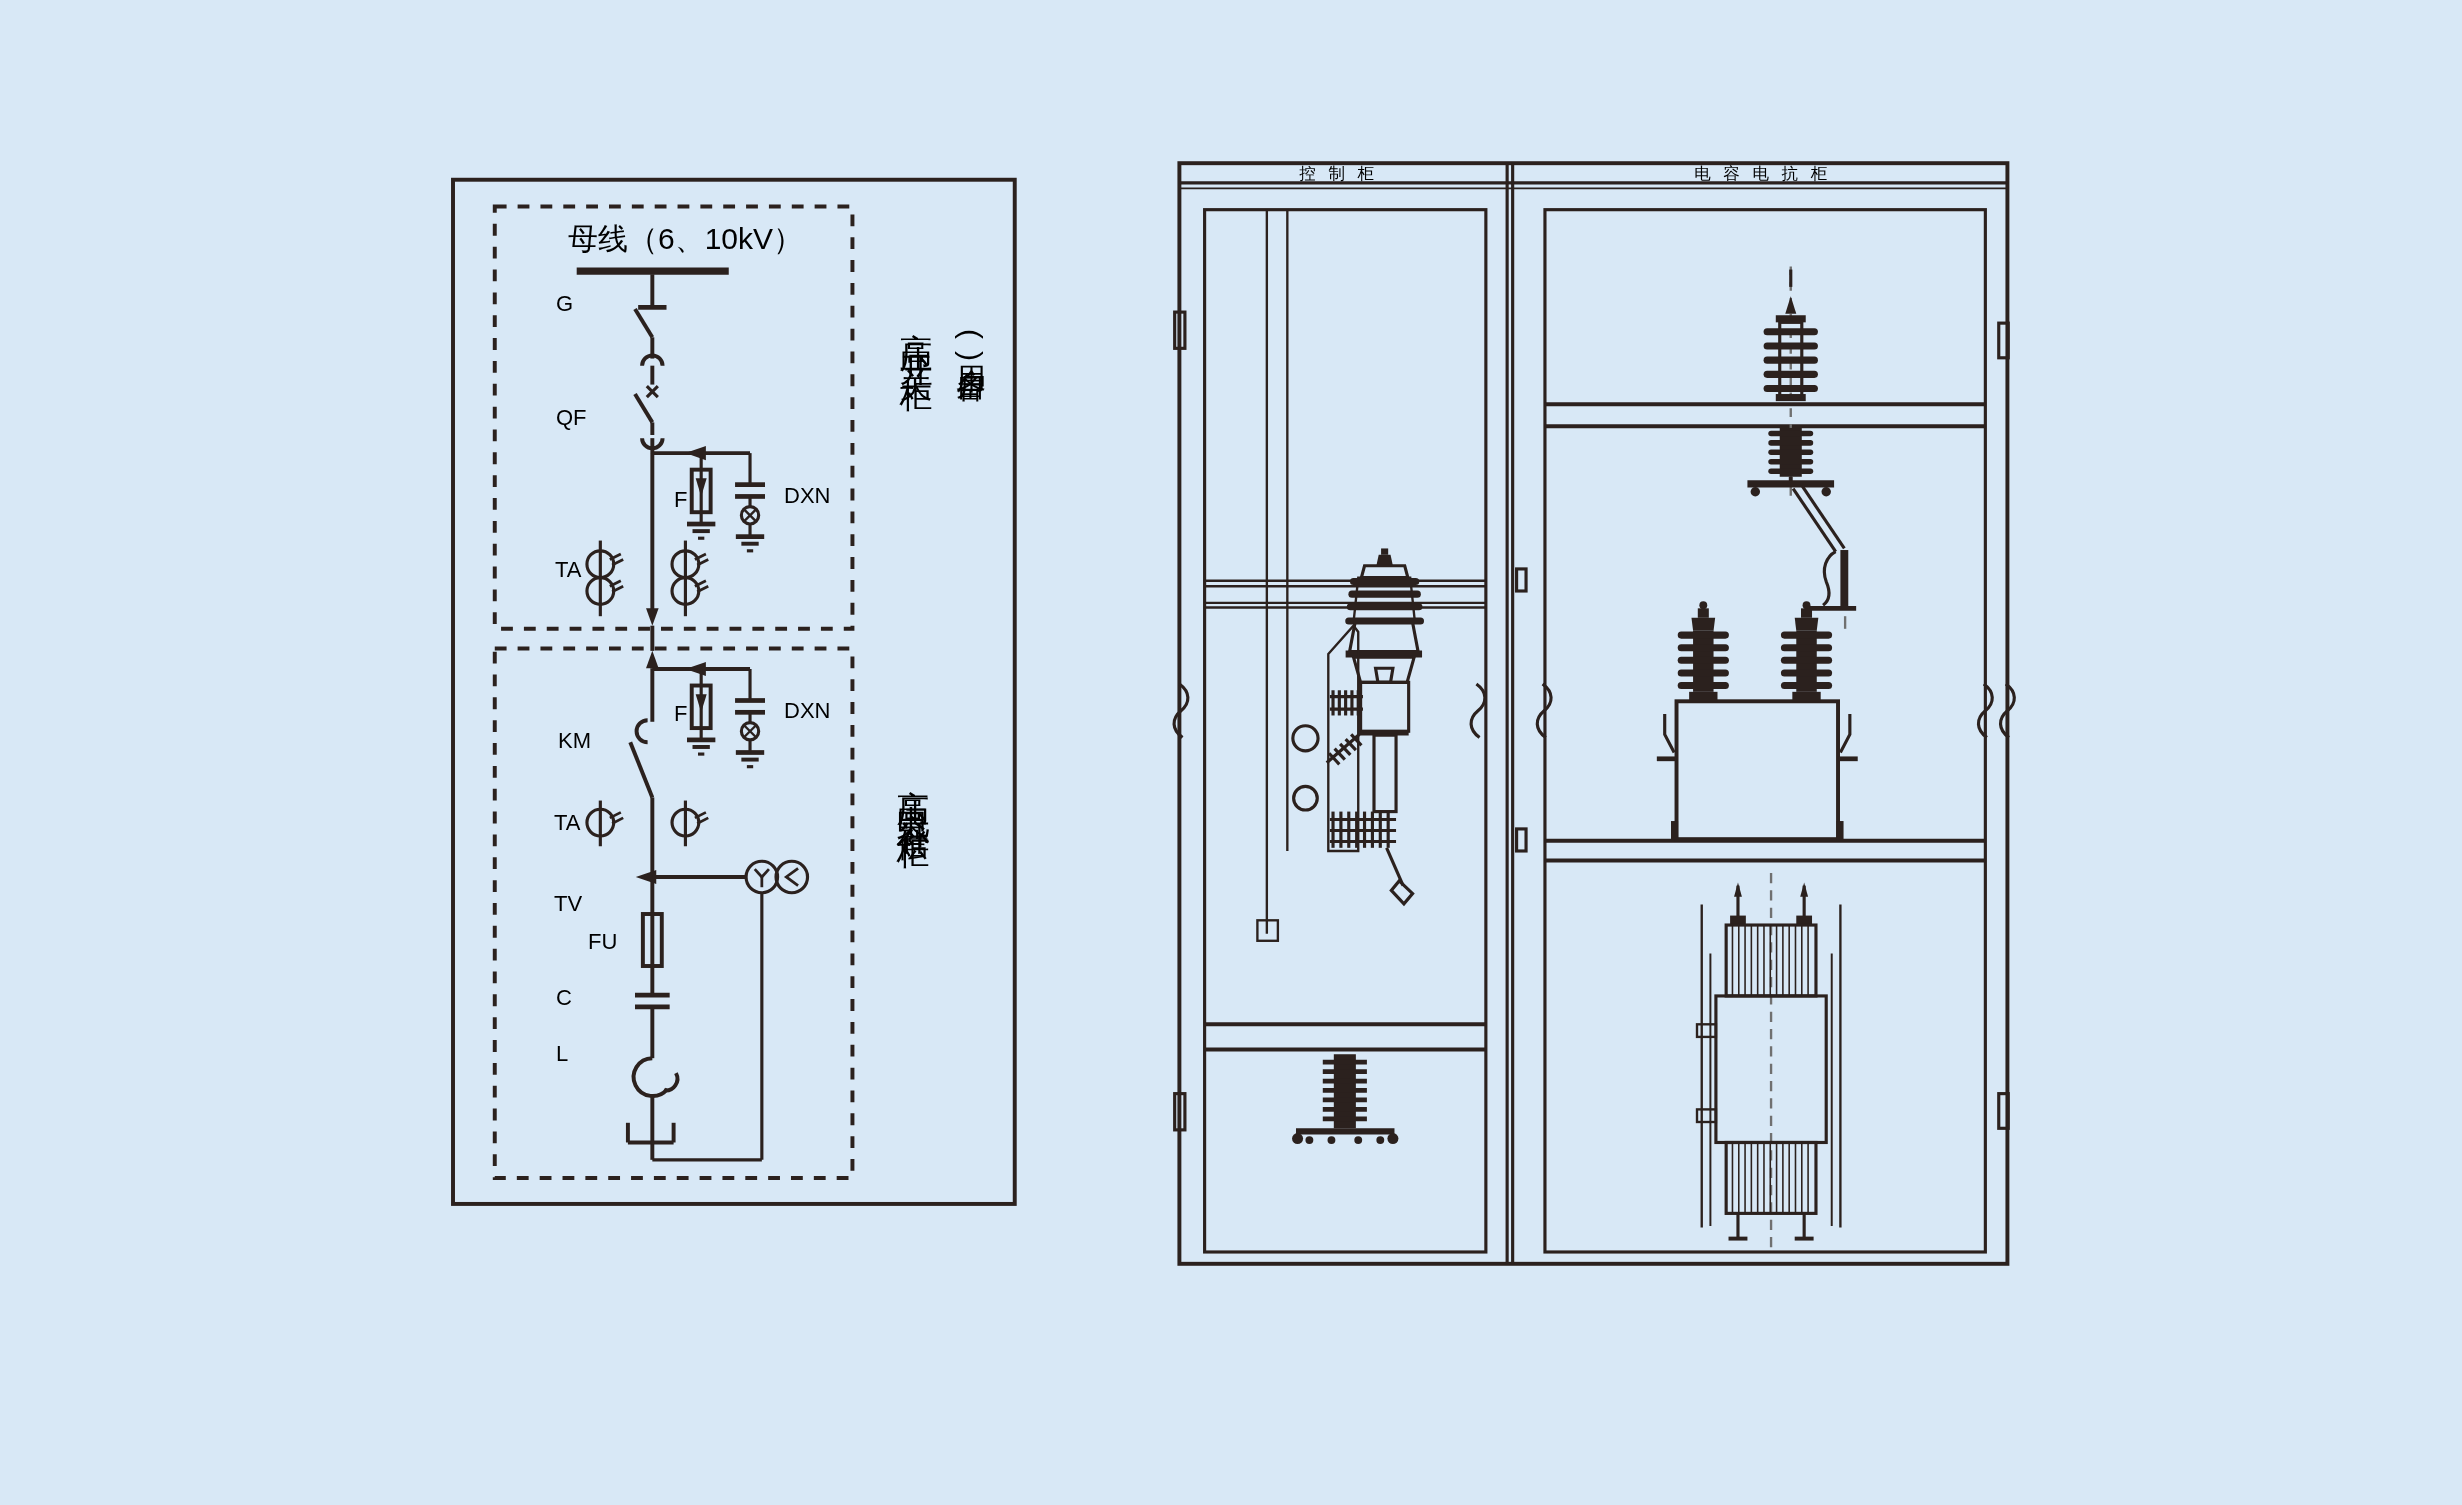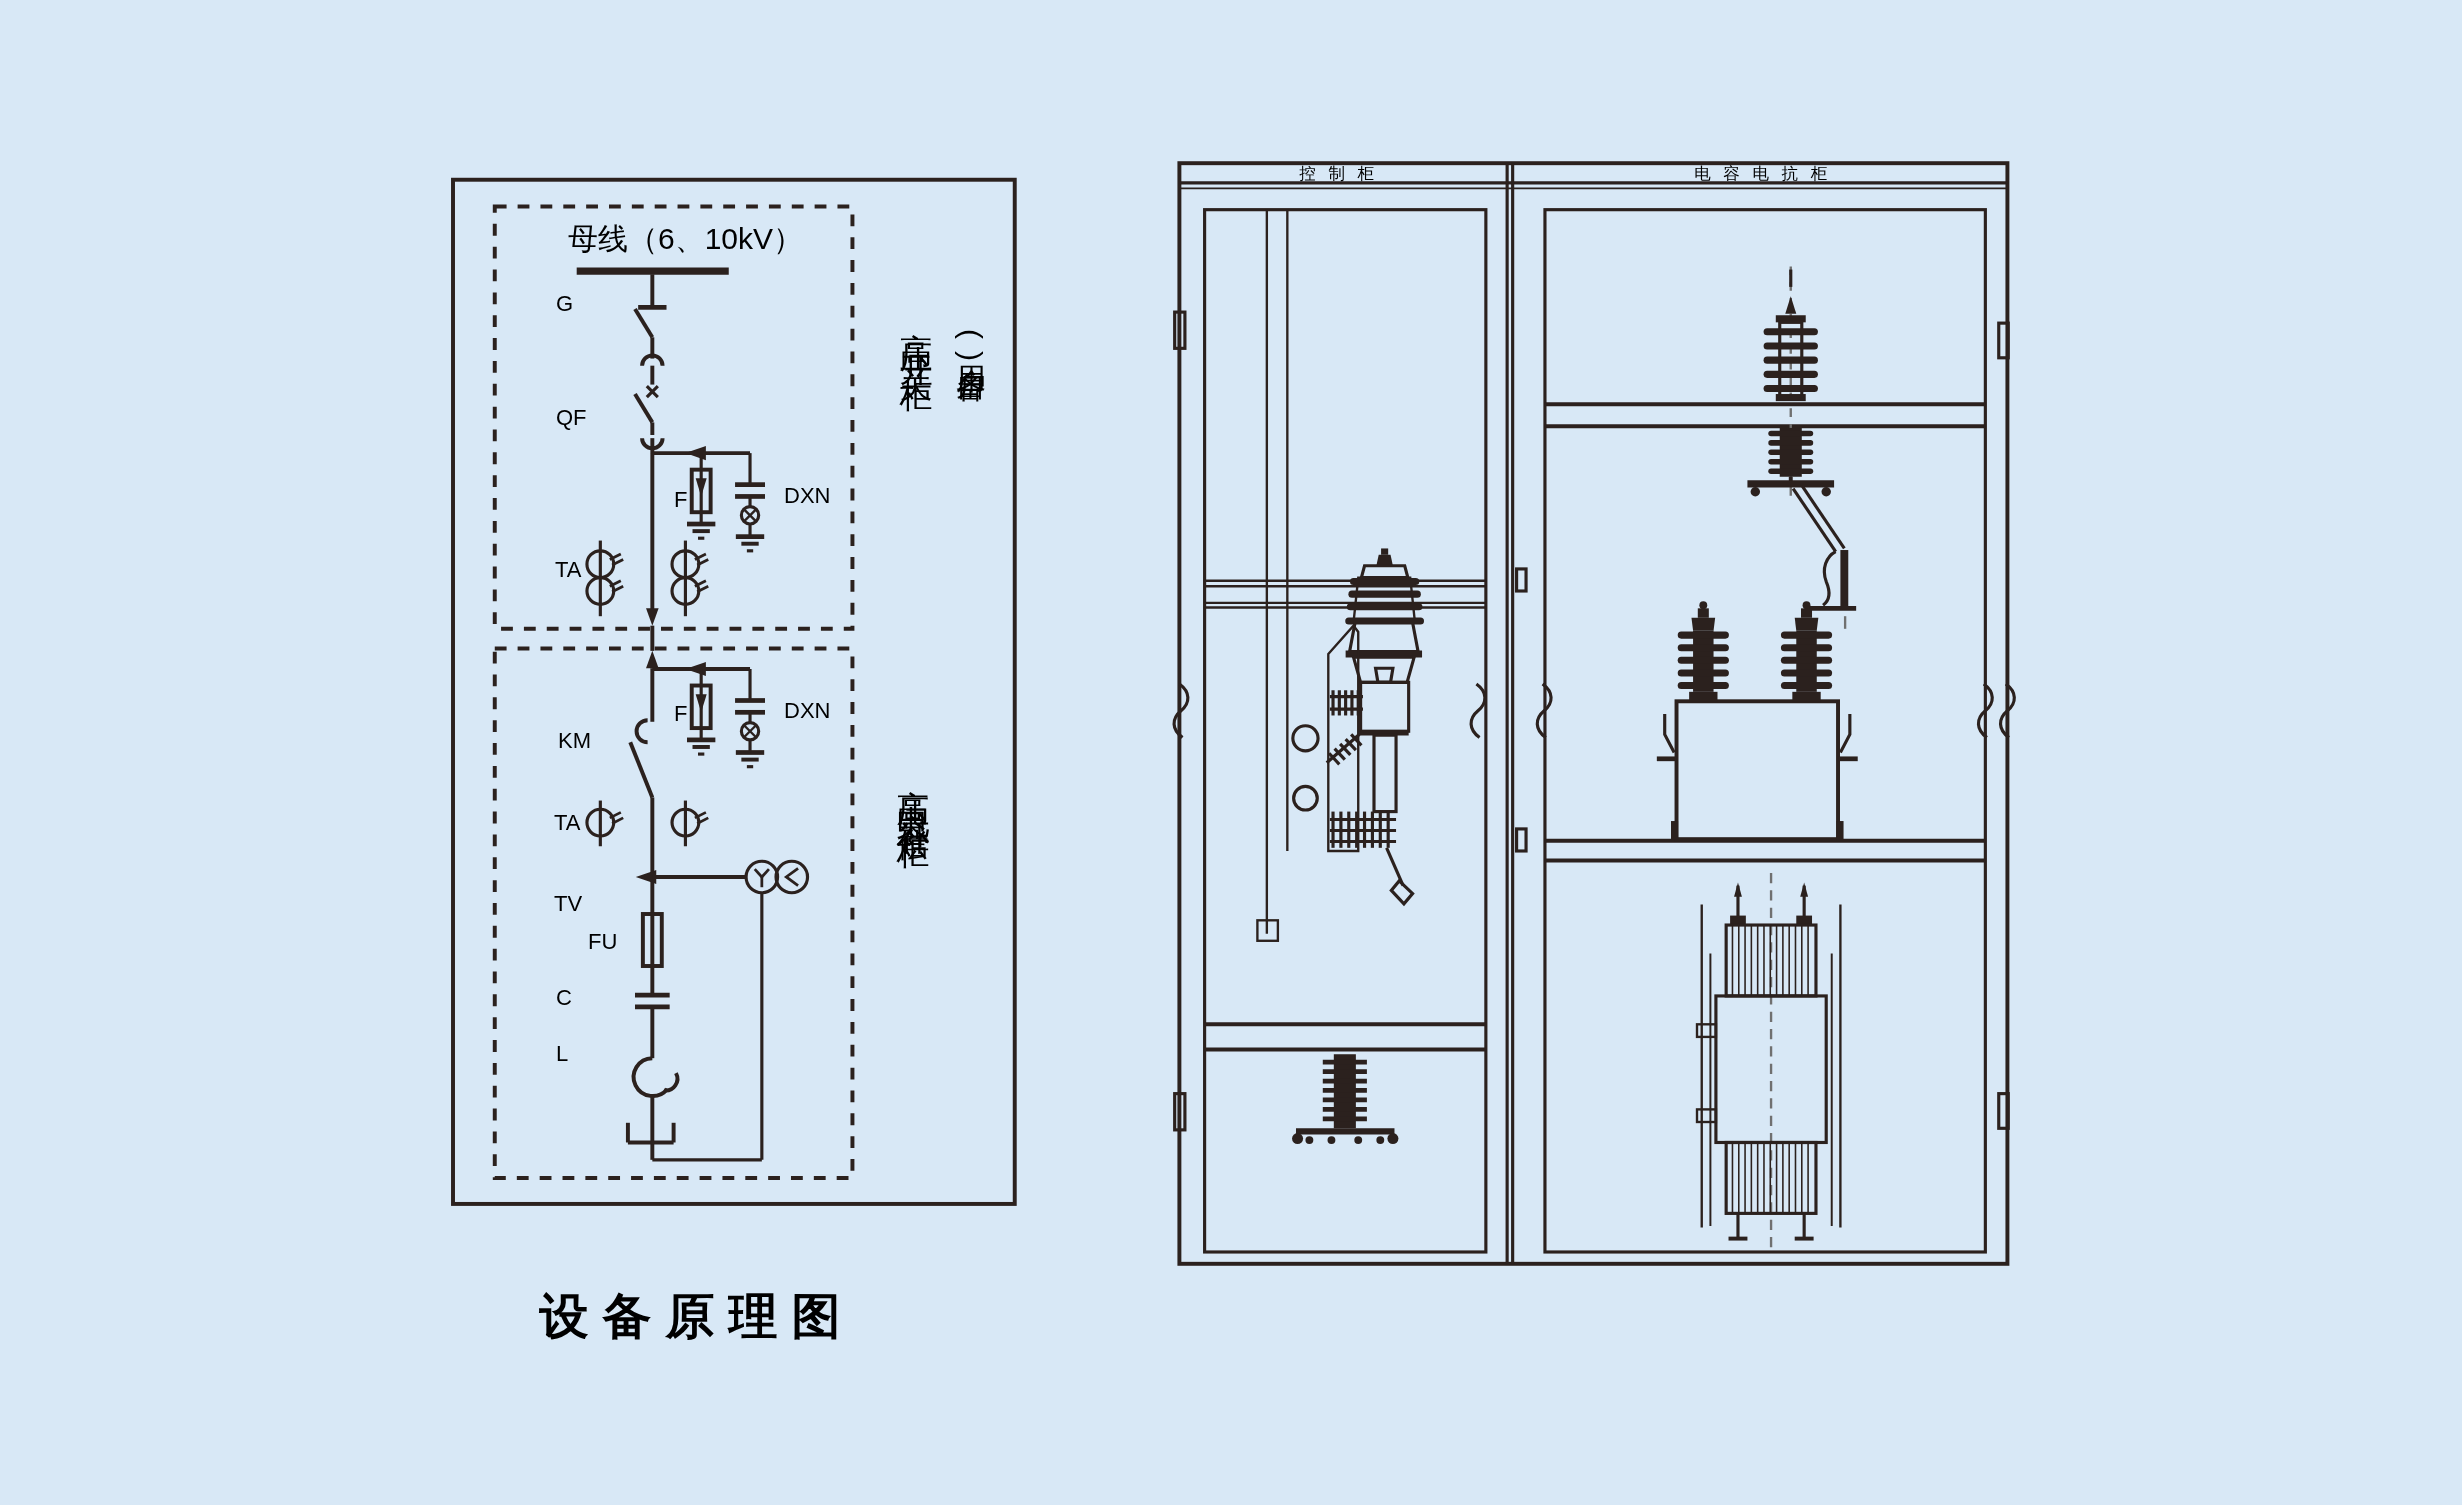--- a/index.html
+++ b/index.html
@@ -424,16 +424,15 @@
 <div class="lbl f28" style="left:556px;top:987px;">C</div>
 <div class="lbl f28" style="left:556px;top:1043px;">L</div>
 
 <div class="lbl vert v-main" style="left:900px;top:306px;">高压开关柜</div>
 <div class="lbl vert v-note" style="left:956px;top:329px;">(用户自备)</div>
 <div class="lbl vert v-comp" style="left:897px;top:763px;">高压电容补偿柜</div>
 
 <div class="lbl cabtitle" style="left:1343px;top:165px;">控制柜</div>
 <div class="lbl cabtitle" style="left:1767px;top:165px;">电容电抗柜</div>
 
-<div class="lbl caption cap-l" style="left:697px;top:1292px;">设备原理图</div>
 
 </div>
 
 
 </body></html>

